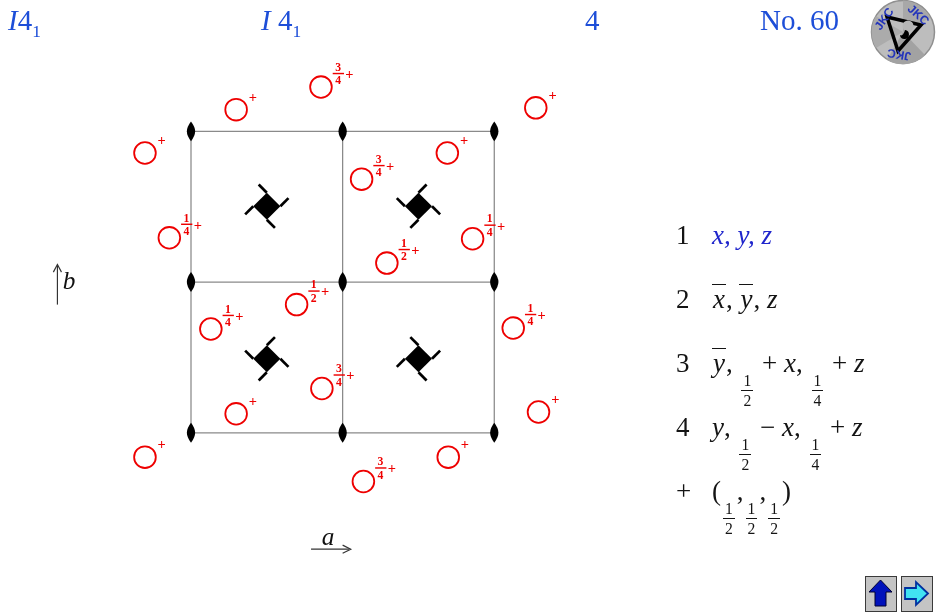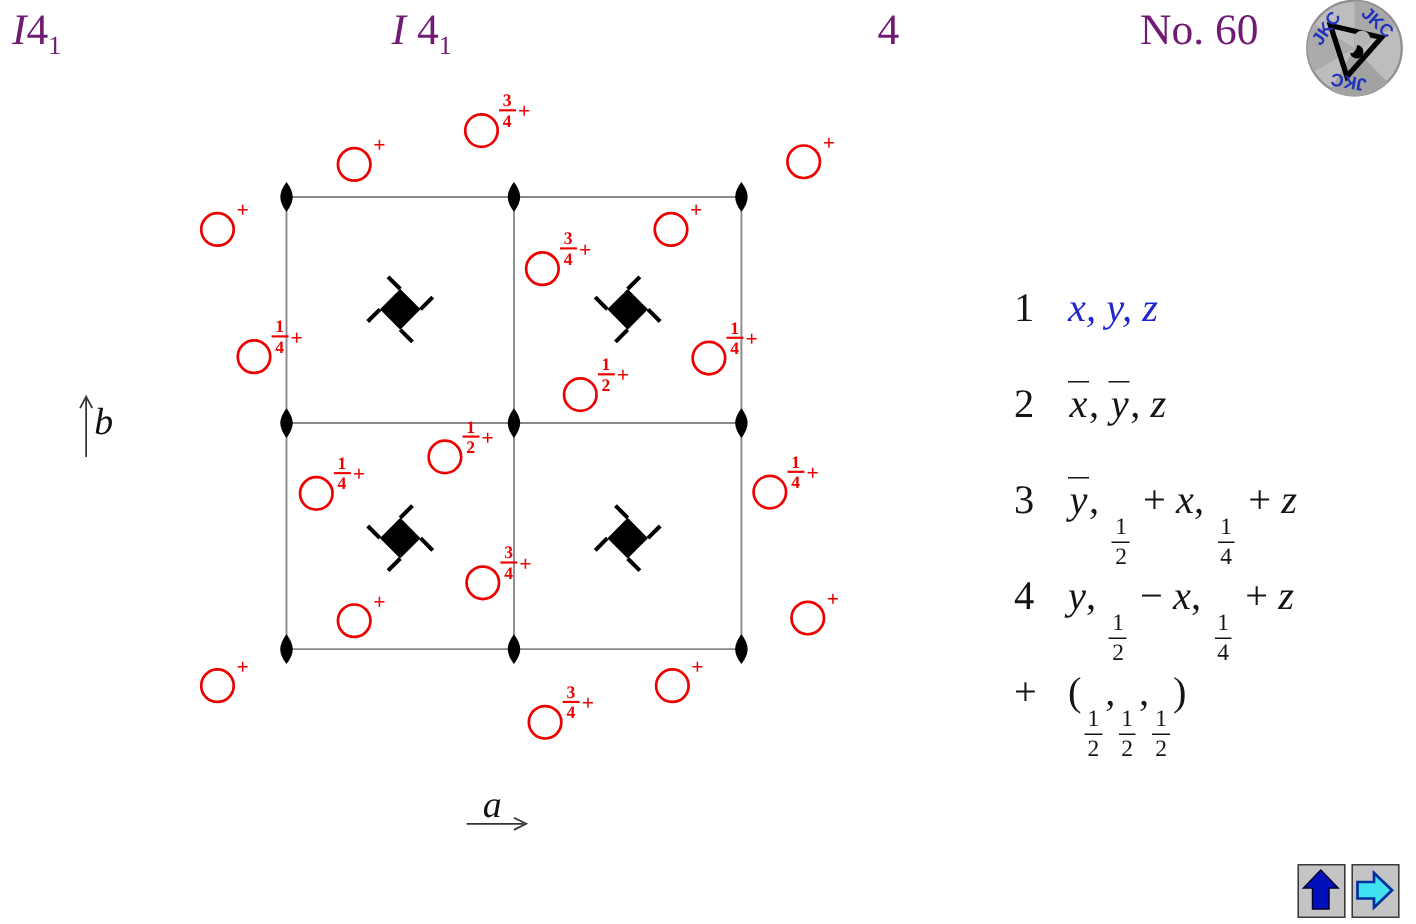--- a/index.html
+++ b/index.html
@@ -1,28 +1,28 @@
 <!DOCTYPE html>
 <html><head>
 <meta charset="utf-8">
 <style>
   html,body{margin:0;padding:0;}
   body{
     width:944px;height:616px;position:relative;background:#ffffff;overflow:hidden;
     font-family:"Liberation Serif", serif;
   }
-  .blue{color:#701a75;}
+  .blue{color:#1d4ed8;}
   .hdr{position:absolute;top:4px;font-size:29px;white-space:nowrap;}
   .hdr .it{font-style:italic;}
   sub.sg{font-size:60%;line-height:0;}
   
   #positions{position:absolute;left:676px;top:190px;width:268px;color:#141414;font-size:27px;}
   .pos-line{display:flex;align-items:baseline;height:37px;margin-bottom:27px;white-space:pre;}
   .pos-num{width:36px;flex:0 0 36px;}
-  .pos-body{white-space:pre;}
+  .pos-body{white-space:pre;margin-top:30px;}
   .pos-body.bluebody{color:#2026cc;font-style:italic;}
   .tok{white-space:pre;}
   .it{font-style:italic;}
   .bar{display:inline-block;border-top:1.7px solid currentColor;padding:1px 1px 0 1px;line-height:1.0;font-style:italic;}
   .frac{display:inline-flex;flex-direction:column;align-items:center;vertical-align:-0.52em;line-height:1;margin:0 2px;}
   .frac .fn{font-size:0.58em;border-bottom:1.5px solid currentColor;padding:0 2px 1.5px 2px;}
   .frac .fd{font-size:0.58em;padding-top:1.5px;}
   
   #cell-svg{position:absolute;left:0;top:60px;}
   

